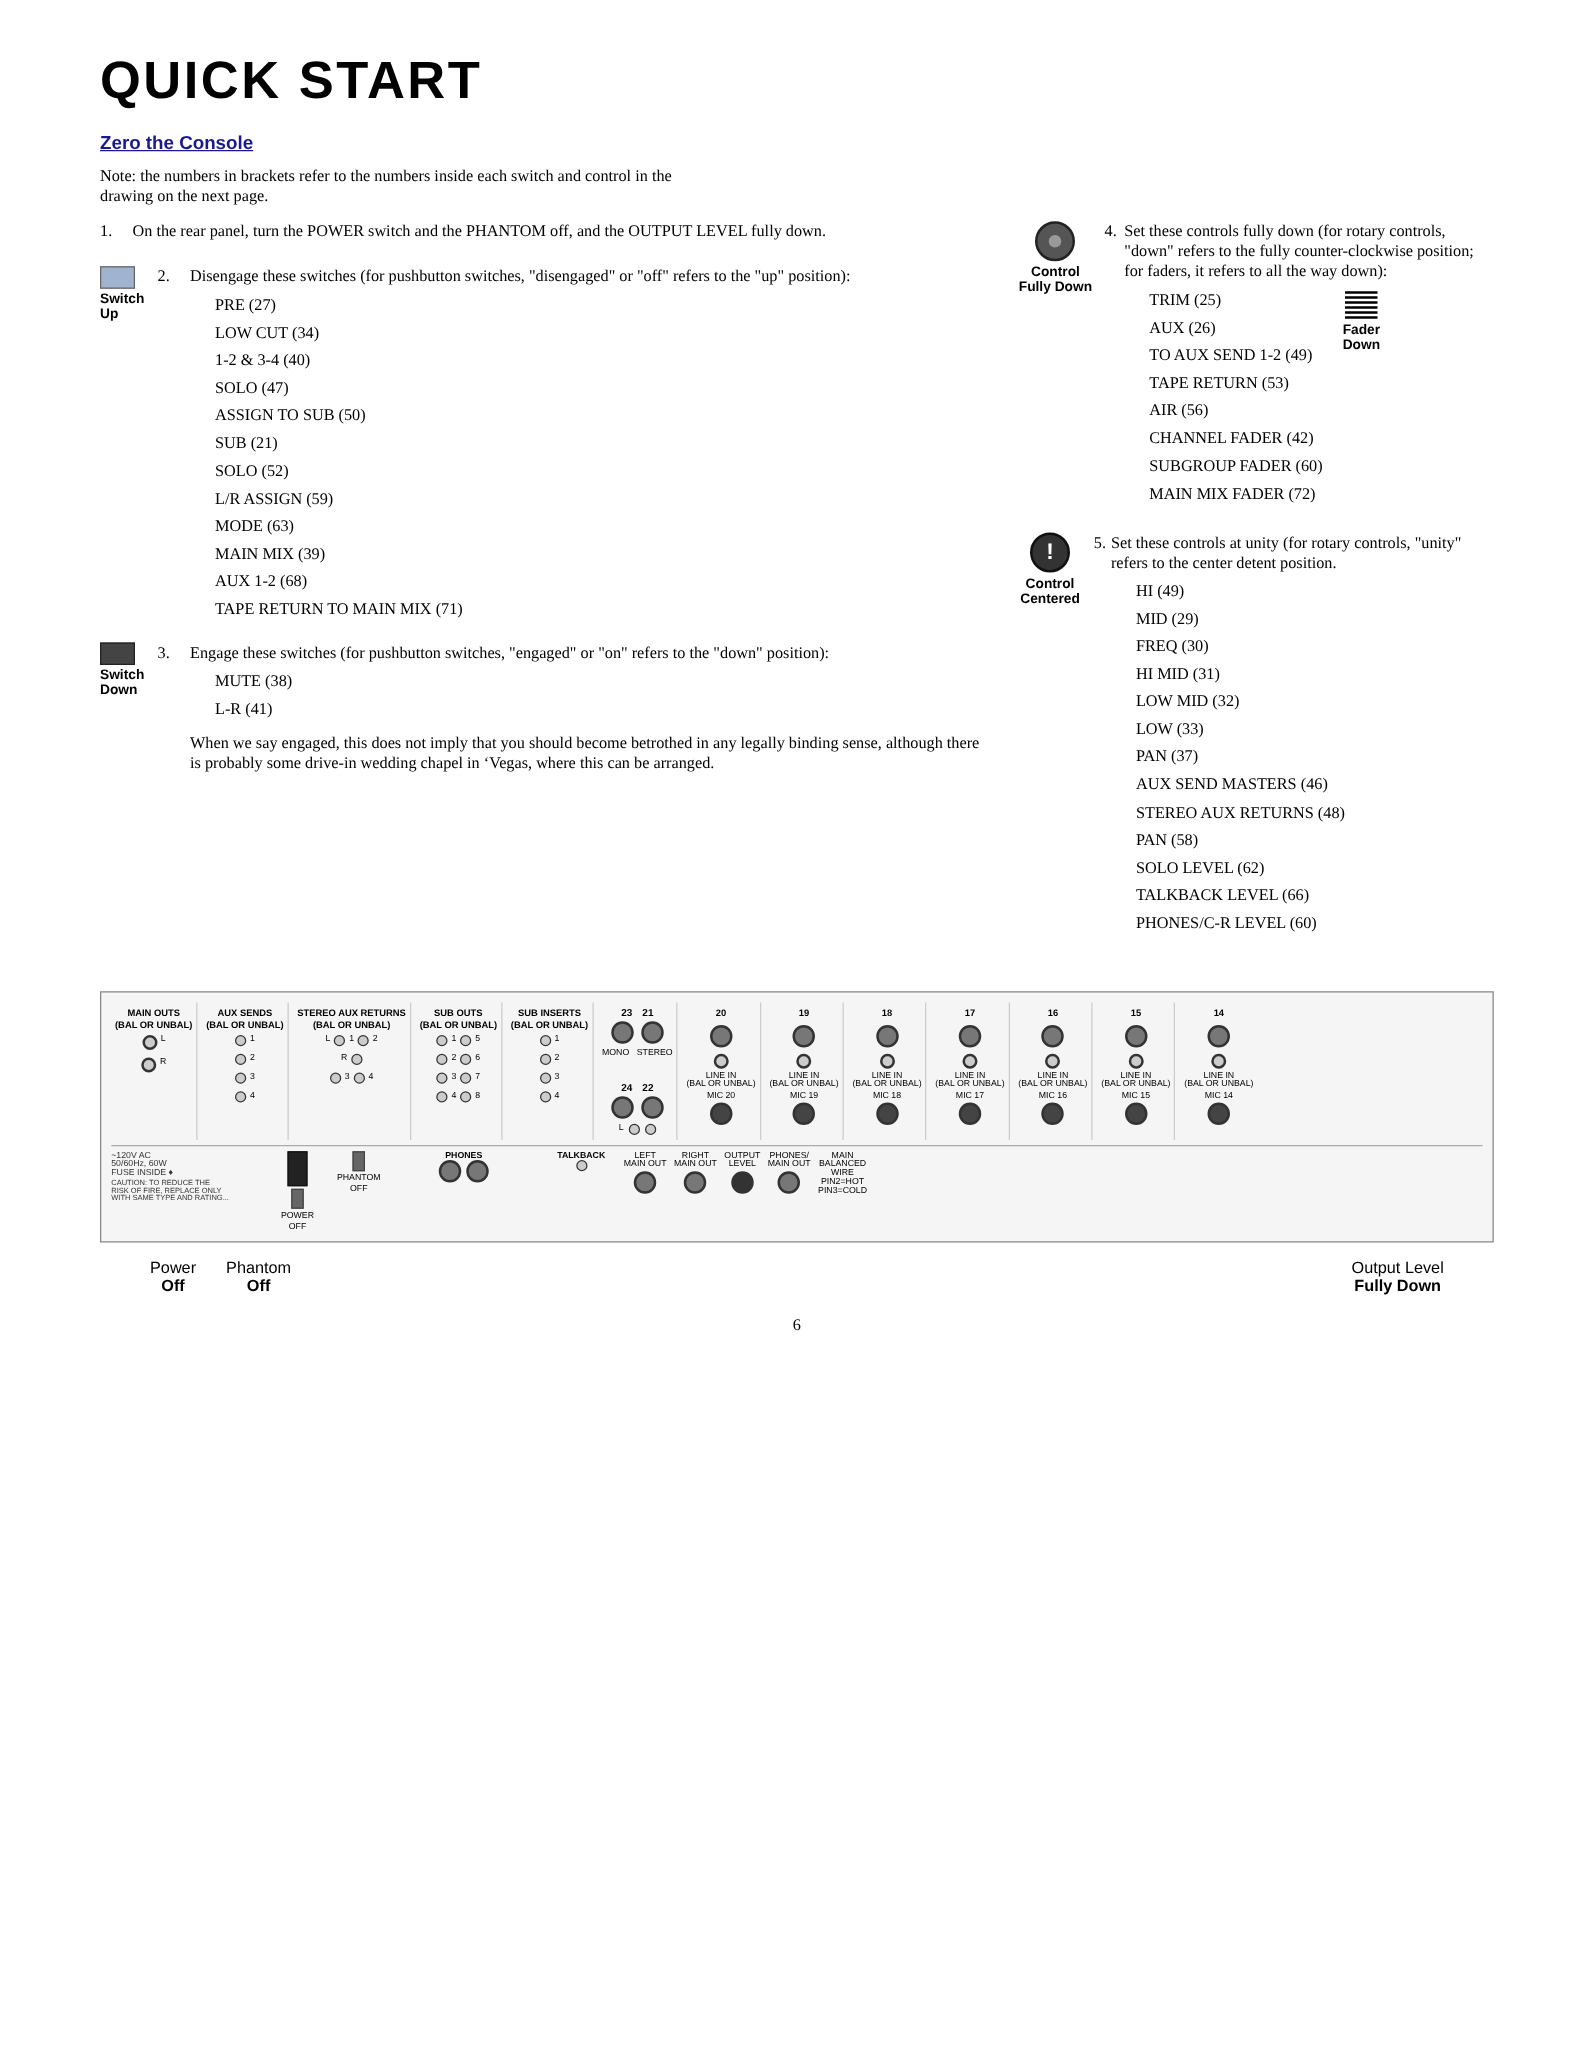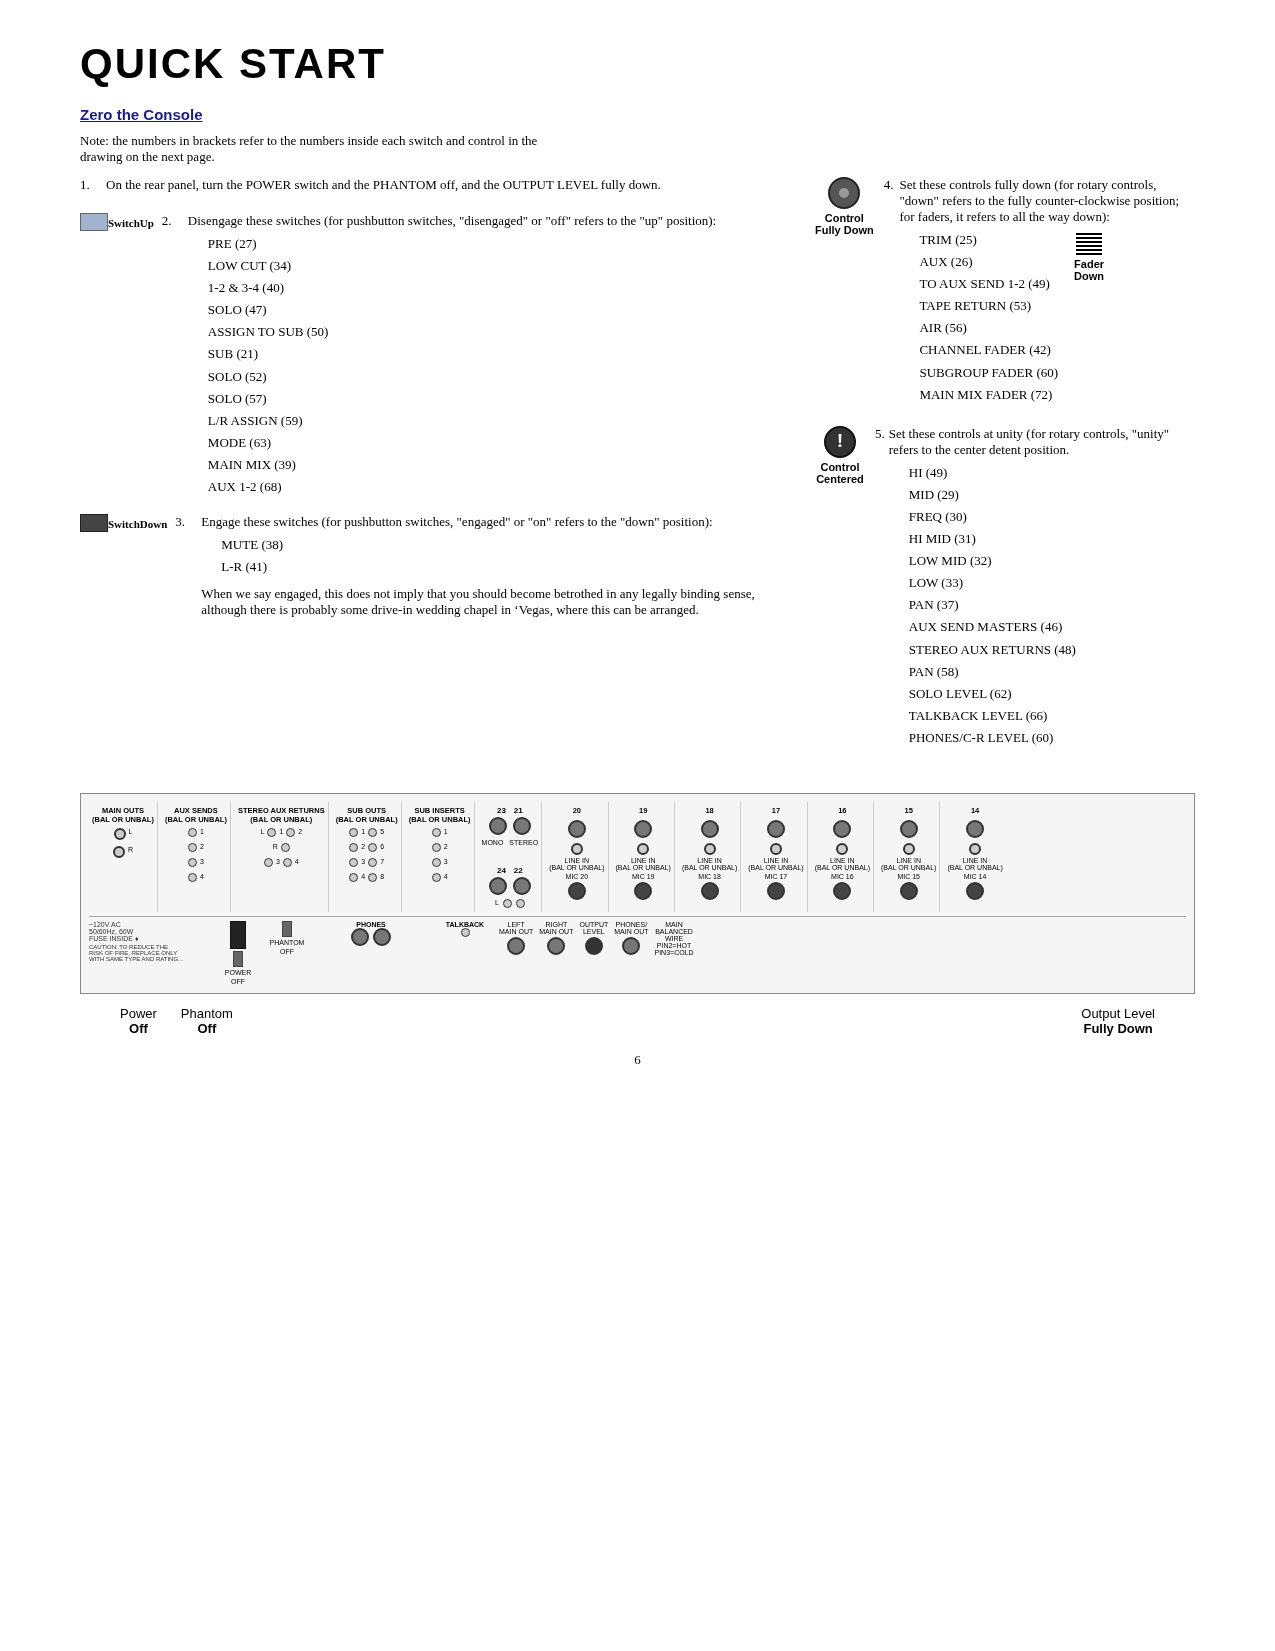--- a/index.html
+++ b/index.html
@@ -51,24 +51,24 @@
       align-items: flex-start;
     }
     .step-num {
       font-size: 13px;
       min-width: 18px;
       margin-top: 0;
     }
     .step-icon {
       min-width: 38px;
       display: flex;
-      align-items: center;
+      flex-direction: column;
       font-size: 11px;
       font-weight: bold;
-      font-family: Liberation Serif, serif;
+      font-family: Liberation Sans, sans-serif;
     }
     .step-icon .icon-box {
       width: 28px;
       height: 18px;
       background: #a0b4d0;
       border: 1px solid #666;
       margin-bottom: 2px;
     }
     .step-icon .icon-box-dark {
       width: 28px;
@@ -262,25 +262,25 @@
       <div class="step-content">
         <p>Disengage these switches (for pushbutton switches, "disengaged" or "off" refers to the "up" position):</p>
         <ul class="item-list">
           <li>PRE (27)</li>
           <li>LOW CUT (34)</li>
           <li>1-2 &amp; 3-4 (40)</li>
           <li>SOLO (47)</li>
           <li>ASSIGN TO SUB (50)</li>
           <li>SUB (21)</li>
           <li>SOLO (52)</li>
-          <li>SOLO (57)</li>
           <li>L/R ASSIGN (59)</li>
           <li>MODE (63)</li>
           <li>MAIN MIX (39)</li>
           <li>AUX 1-2 (68)</li>
+          <li>TAPE RETURN TO MAIN MIX (71)</li>
         </ul>
       </div>
     </div>
 
     <div class="step">
       <div class="step-icon">
         <div class="icon-box-dark"></div>
         <span>Switch</span>
         <span>Down</span>
       </div>

